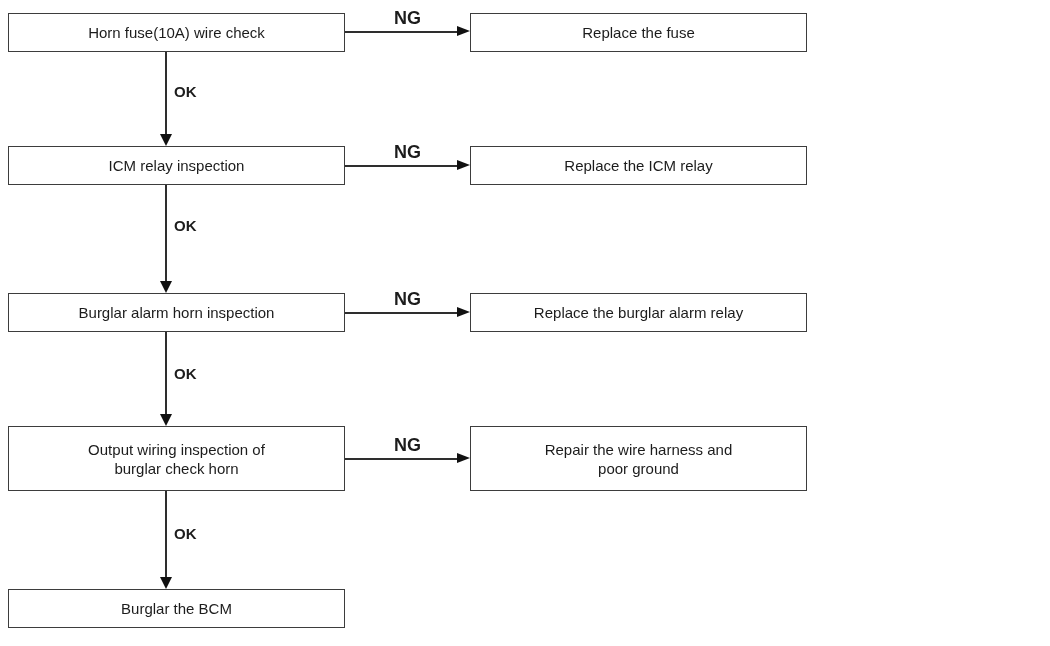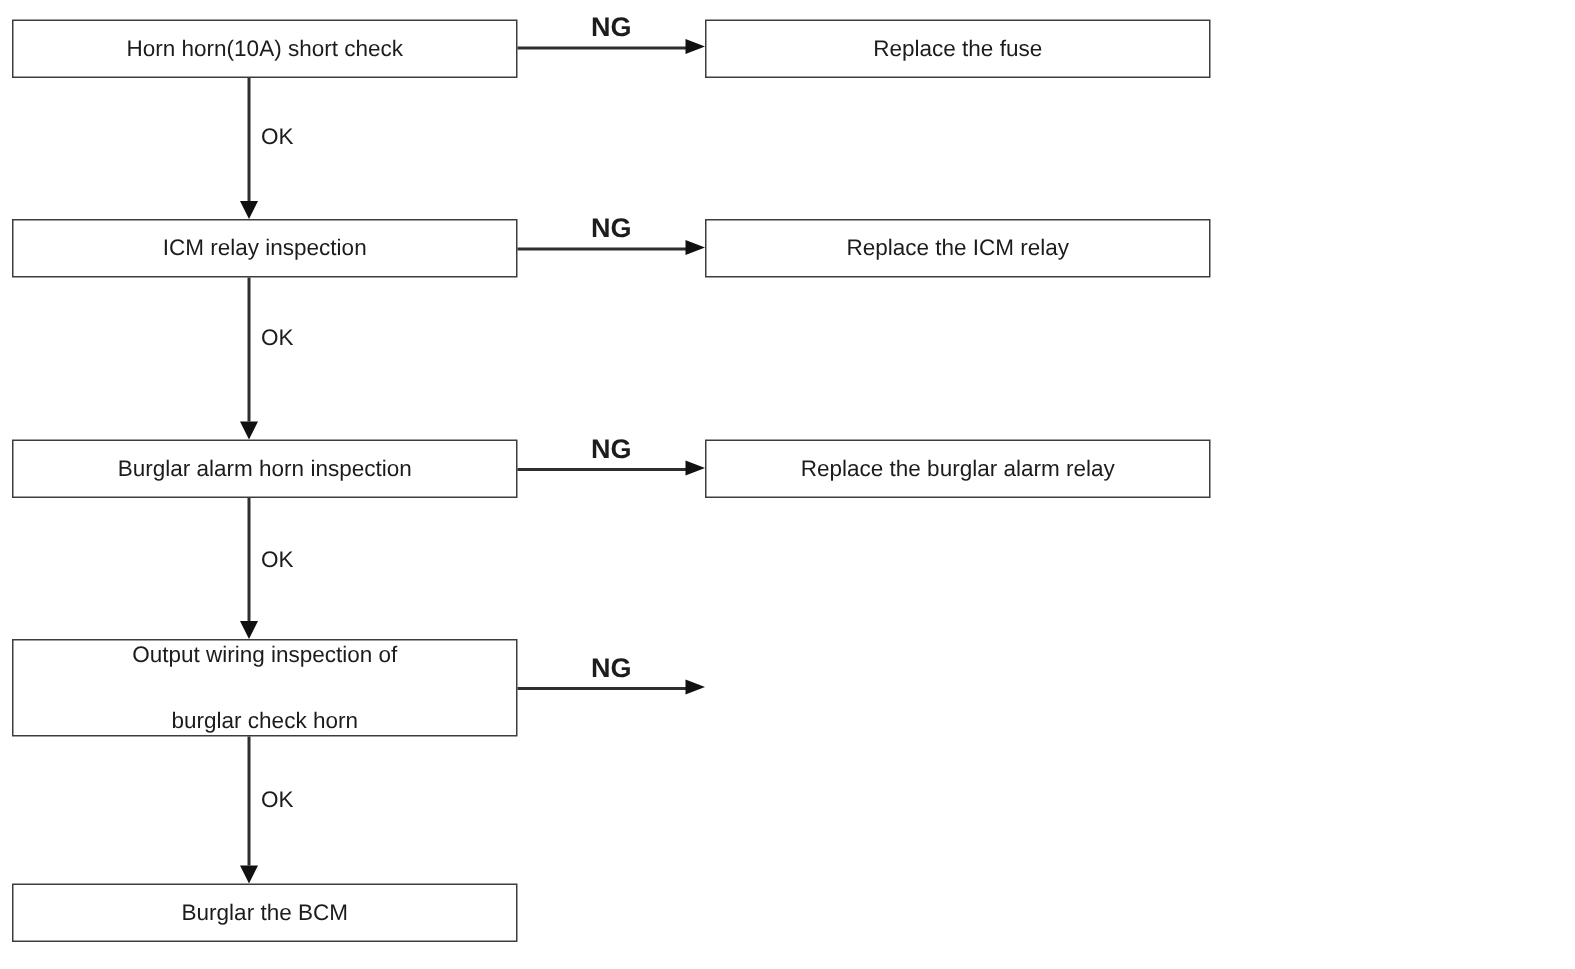--- a/index.html
+++ b/index.html
@@ -22,21 +22,21 @@
     align-items: center;
     justify-content: center;
     text-align: center;
     font-size: 15px;
     line-height: 19px;
     color: #1c1c1c;
   }
   .box-left  { left: 8px; }
   .box-right { left: 470px; }
   .h39 { height: 39px; }
-  .h65 { height: 65px; justify-content: space-between; }
+  .h65 { height: 65px; }
 
   .vline {
     position: absolute;
     left: 165px;
     width: 1.5px;
     background: #2e2e2e;
   }
   .arrow-down {
     position: absolute;
     left: 160px;
@@ -66,31 +66,31 @@
     width: 125px;
     text-align: center;
     font-size: 18px;
     font-weight: bold;
     color: #1c1c1c;
   }
   .ok-label {
     position: absolute;
     left: 174px;
     font-size: 15px;
-    font-weight: normal;
+    font-weight: bold;
     color: #1c1c1c;
   }
 </style>
 </head>
 <body>
 
 <div id="canvas">
 
   <div class="box box-left h39" style="top:13px">
-    <span>Horn horn(10A) short check</span>
+    <span>Horn fuse(10A) wire check</span>
   </div>
   <div class="hline" style="top:31px"></div>
   <div class="arrow-right" style="top:26px"></div>
   <div class="ng-label" style="top:8px">NG</div>
   <div class="box box-right h39" style="top:13px">
     <span>Replace the fuse</span>
   </div>
   <div class="vline" style="top:52px;height:84px"></div>
   <div class="arrow-down" style="top:134px"></div>
   <div class="ok-label" style="top:83px">OK</div>
@@ -121,20 +121,24 @@
   <div class="arrow-down" style="top:414px"></div>
   <div class="ok-label" style="top:365px">OK</div>
 
   <div class="box box-left h65" style="top:426px">
     <span>Output wiring inspection of</span>
     <span>burglar check horn</span>
   </div>
   <div class="hline" style="top:458px"></div>
   <div class="arrow-right" style="top:453px"></div>
   <div class="ng-label" style="top:435px">NG</div>
+  <div class="box box-right h65" style="top:426px">
+    <span>Repair the wire harness and</span>
+    <span>poor ground</span>
+  </div>
   <div class="vline" style="top:491px;height:86px"></div>
   <div class="arrow-down" style="top:577px"></div>
   <div class="ok-label" style="top:525px">OK</div>
 
   <div class="box box-left h39" style="top:589px">
     <span>Burglar the BCM</span>
   </div>
 
 </div>
 

